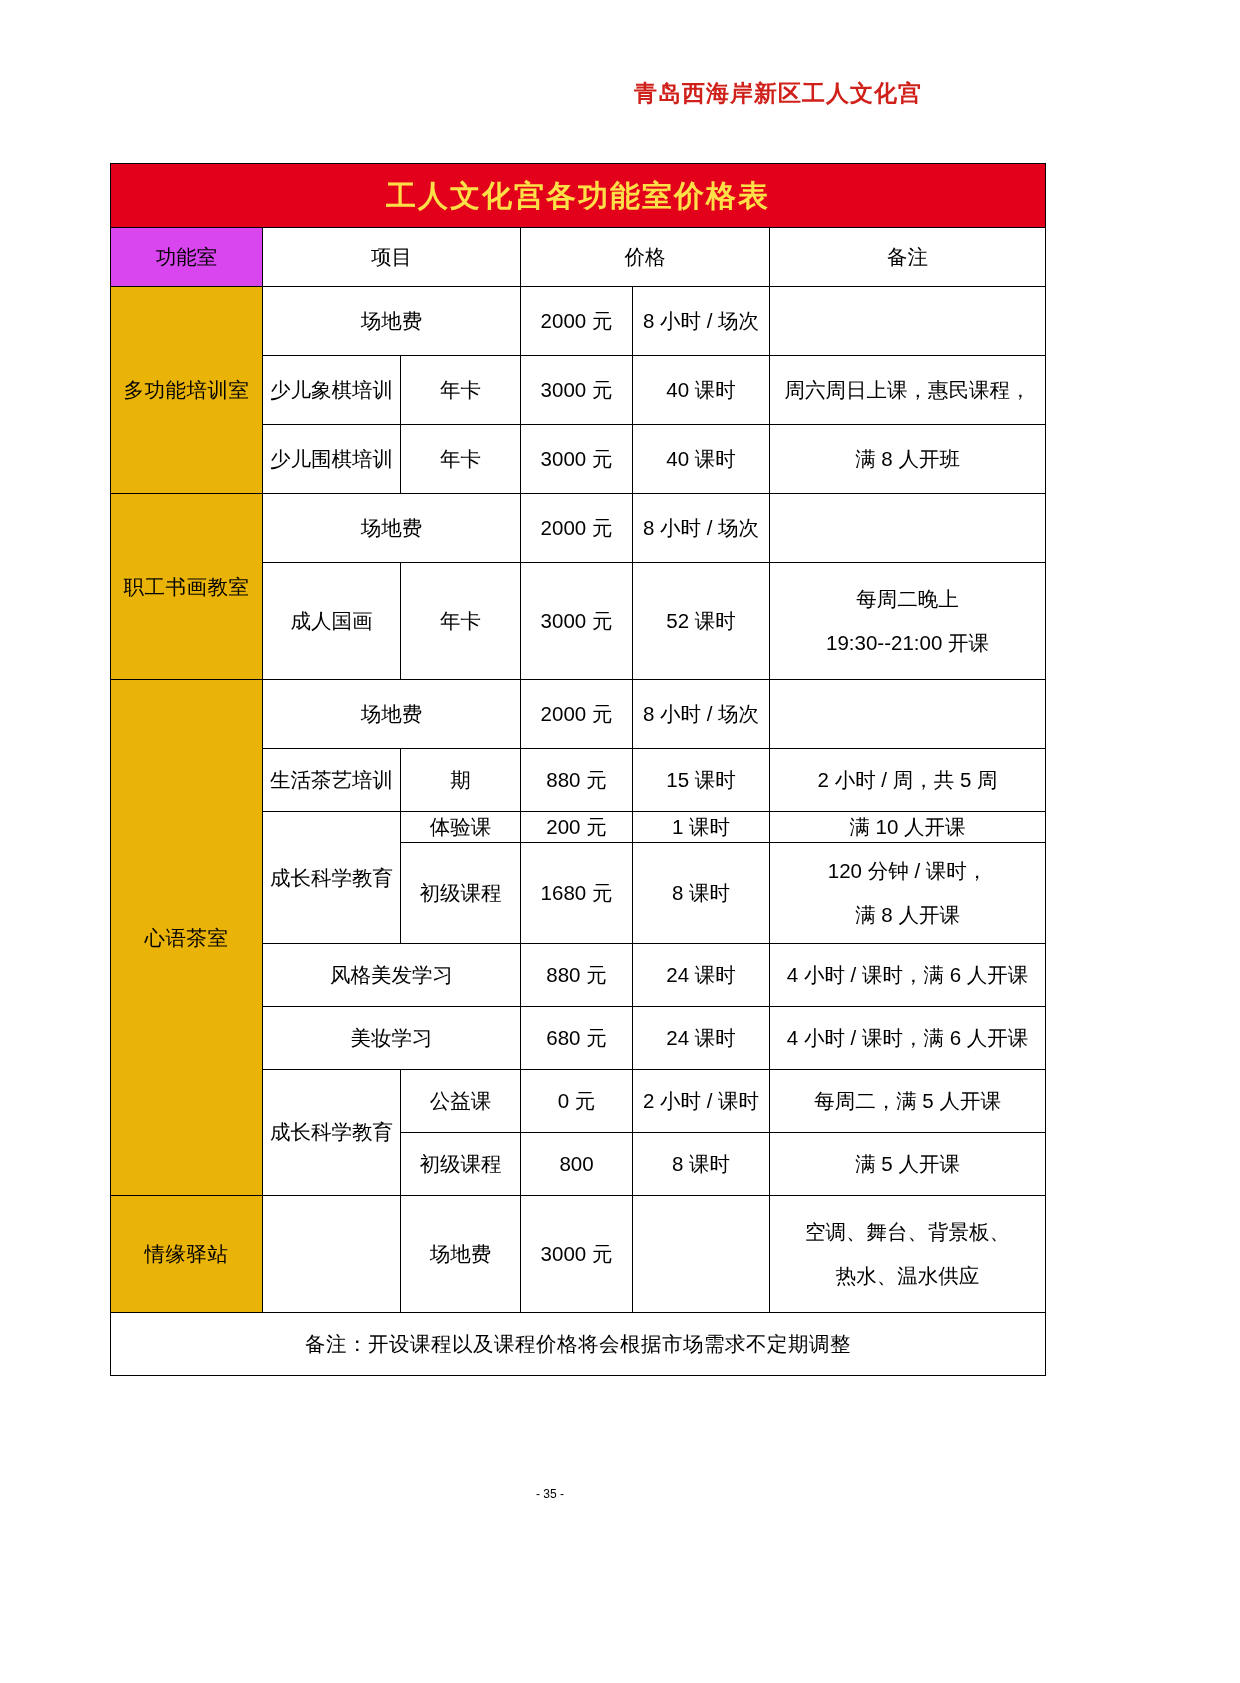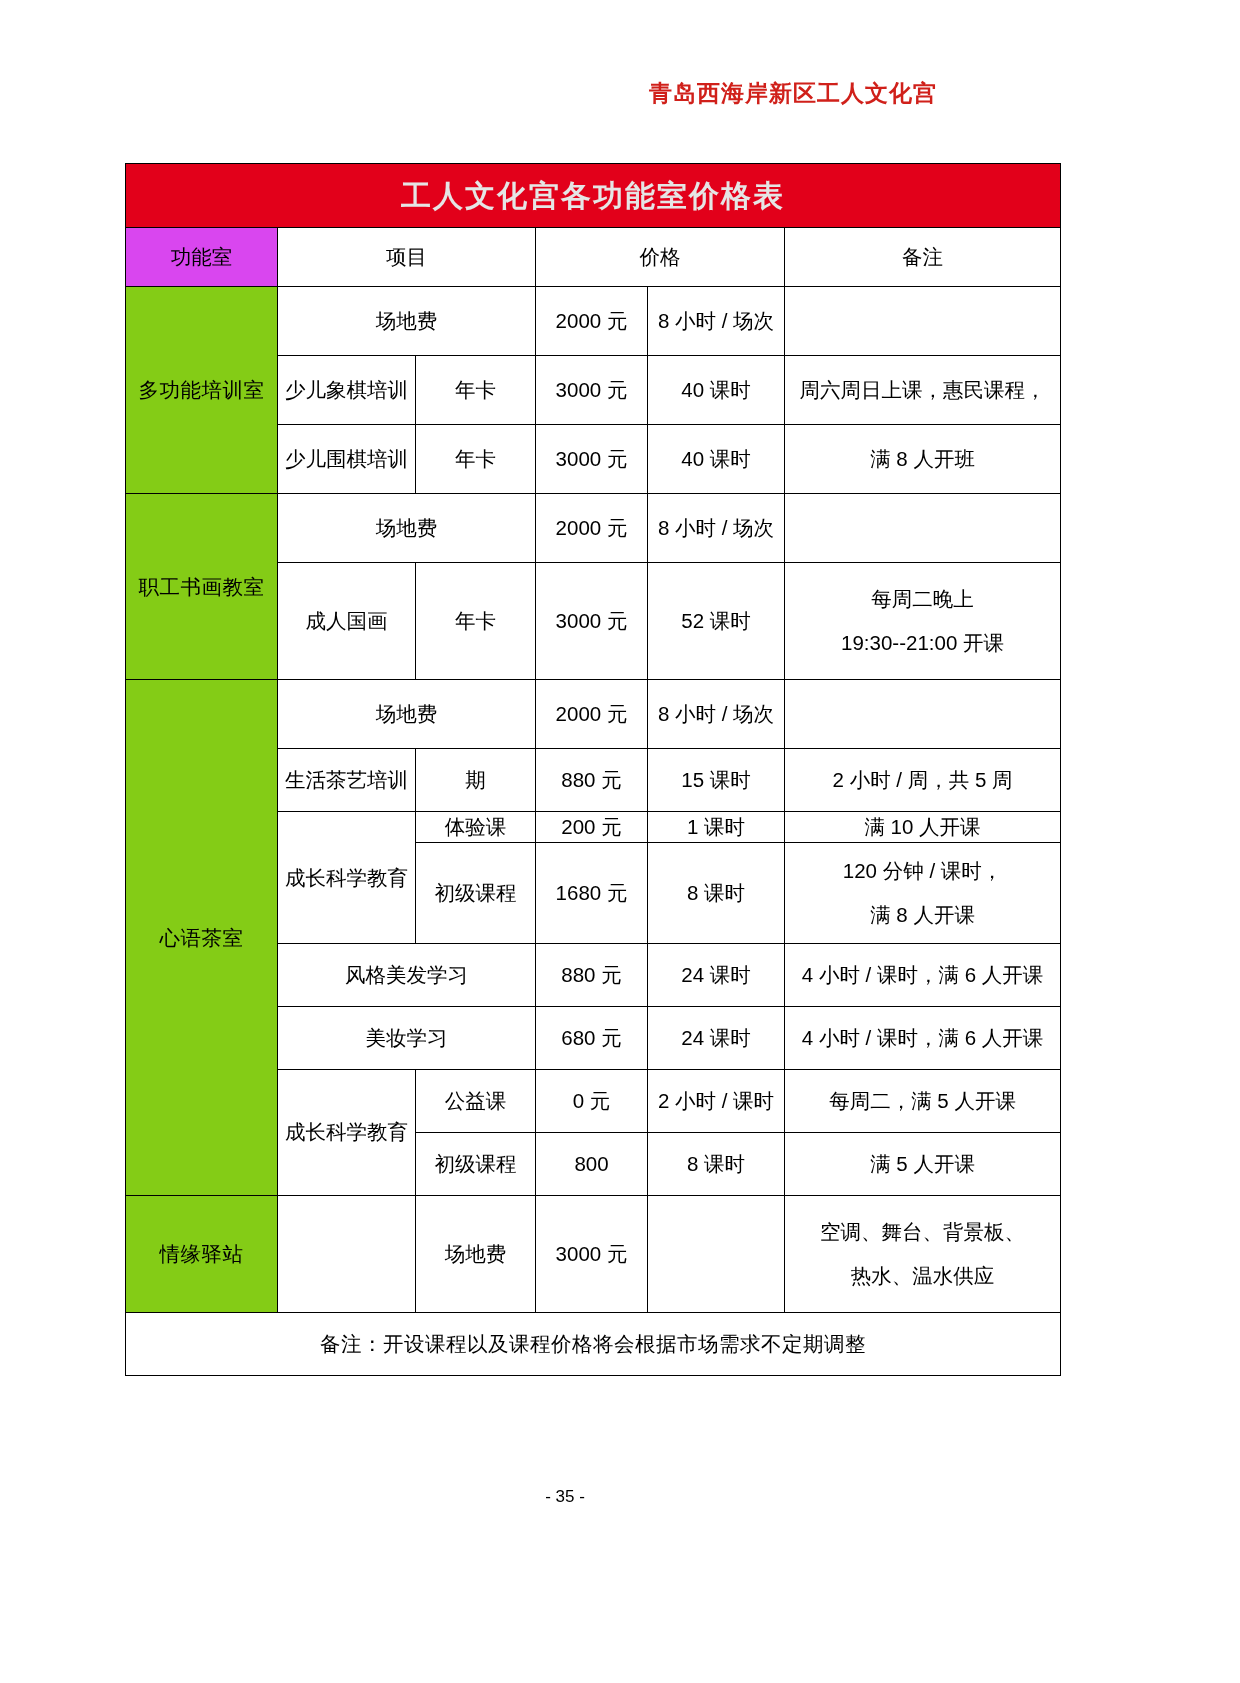--- a/index.html
+++ b/index.html
@@ -11,21 +11,21 @@
     width: 1240px;
     height: 1683px;
     position: relative;
     font-family: "Liberation Sans", "DejaVu Sans", sans-serif;
     color: #000;
     overflow: hidden;
   }
 
   .page {
     position: absolute;
-    left: 15px; top: 0;
+    left: 0; top: 0;
     width: 1100px;
     height: 1683px;
     box-sizing: border-box;
   }
 
   
   .doc-header {
     position: absolute;
     top: 78px;
     right: 178px;
@@ -61,39 +61,39 @@
     line-height: 1.45;
   }
 
   
   .banner-cell {
     background: #e2001a;
     height: 63px;
     border: 1.6px solid #000 !important;
   }
   .banner-text {
-    color: #e5e5e5;
+    color: #fde047;
     font-size: 30px;
     font-weight: bold;
     letter-spacing: 2px;
   }
 
   
   .hrow td {
     height: 58px;
     font-size: 22px;
     font-weight: bold;
   }
   .hrow td.room-head {
     background: #d946ef;
   }
 
   
   td.roomcol {
-    background: #84cc16;
+    background: #eab308;
     font-size: 22px;
     font-weight: bold;
     letter-spacing: 0.5px;
   }
 
   .h62 { height: 62px; }
   .h68 { height: 68px; }
   .h100 { height: 100px; }
   .h116 { height: 116px; }
 
@@ -109,21 +109,21 @@
     margin-top: 12px;
   }
 
   
   .page-number {
     position: absolute;
     left: 0;
     right: 0;
     top: 1487px;
     text-align: center;
-    font-size: 17px;
+    font-size: 12px;
     color: #000;
   }
 </style>
 </head>
 <body>
 
 <div class="page">
 
   <div class="doc-header">青岛西海岸新区工人文化宫</div>
 

